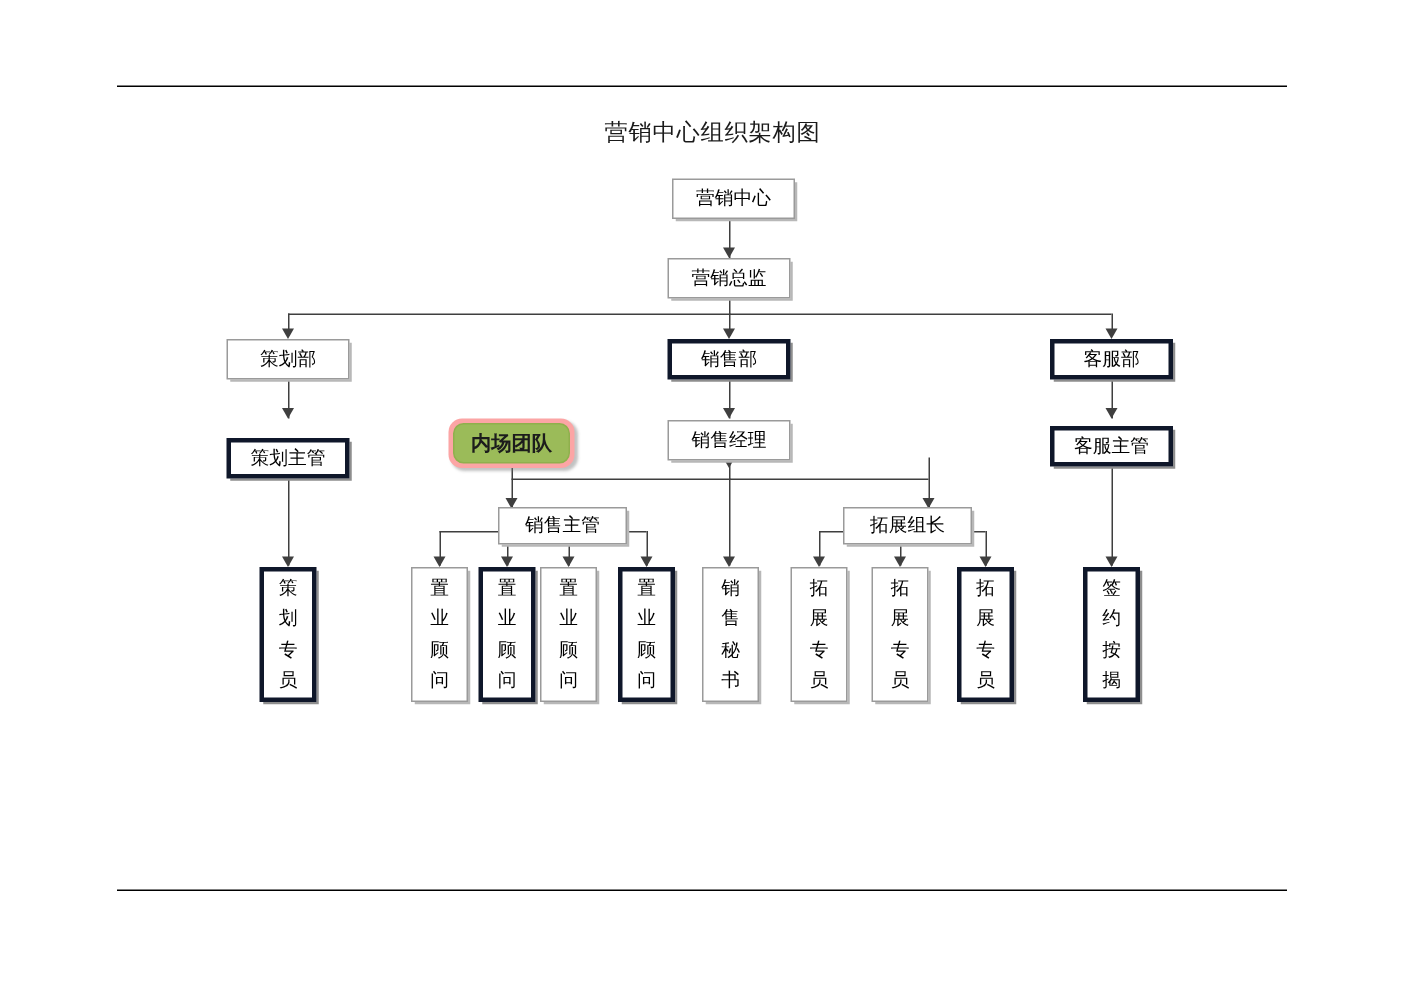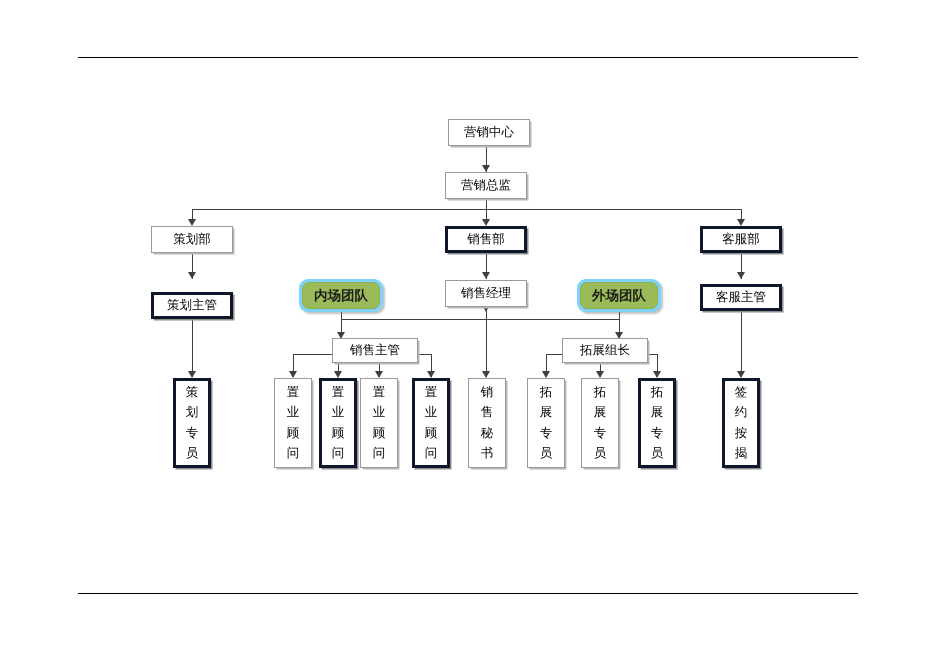--- a/index.html
+++ b/index.html
@@ -67,21 +67,21 @@
     font-size: 12.5px;
     line-height: 1.62;
   }
   .node.vert span { display: block; }
 
   
   .team-box {
     position: absolute;
     box-sizing: border-box;
     border-radius: 9px;
-    background: #7dd3fc;
+    background: #fca5a5;
     padding: 3px;
     box-shadow: 2px 2px 2px rgba(120,120,120,0.45);
   }
   .team-inner {
     width: 100%;
     height: 100%;
     box-sizing: border-box;
     border-radius: 7px;
     background: #9bbb59;
     border: 1px solid #8fb04d;
@@ -115,20 +115,21 @@
   }
 </style>
 </head>
 <body>
 
 <div id="page">
 
   <div class="rule" id="rule-top"></div>
   <div class="rule" id="rule-bottom"></div>
 
+  <div id="chart-title">营销中心组织架构图</div>
 
   <div class="vline" style="left:486px; top:146px; height:26px;"></div>
   <div class="arrow" style="left:481.5px; top:165px;"></div>
 
   <div class="vline" style="left:486px; top:199px; height:11px;"></div>
   <div class="hline" style="left:192px; top:209px; width:549px;"></div>
 
   <div class="vline" style="left:192px; top:209px; height:15px;"></div>
   <div class="arrow" style="left:187.5px; top:219px;"></div>
 
@@ -210,25 +211,20 @@
   </div>
   <div class="node heavy" style="left:700px; top:284px; width:82px; height:27px;">
     <span>客服主管</span>
   </div>
 
   <div class="team-box" style="left:299px; top:279px; width:84px; height:33px;">
     <div class="team-inner">
       <span>内场团队</span>
     </div>
   </div>
-  <div class="team-box" style="left:577px; top:279px; width:84px; height:33px;">
-    <div class="team-inner">
-      <span>外场团队</span>
-    </div>
-  </div>
 
   <div class="node" style="left:332px; top:338px; width:86px; height:25px;">
     <span>销售主管</span>
   </div>
   <div class="node" style="left:562px; top:338px; width:86px; height:25px;">
     <span>拓展组长</span>
   </div>
 
   <div class="node vert heavy" style="left:173px; top:378px; width:38px; height:90px;">
     <span>策</span>

